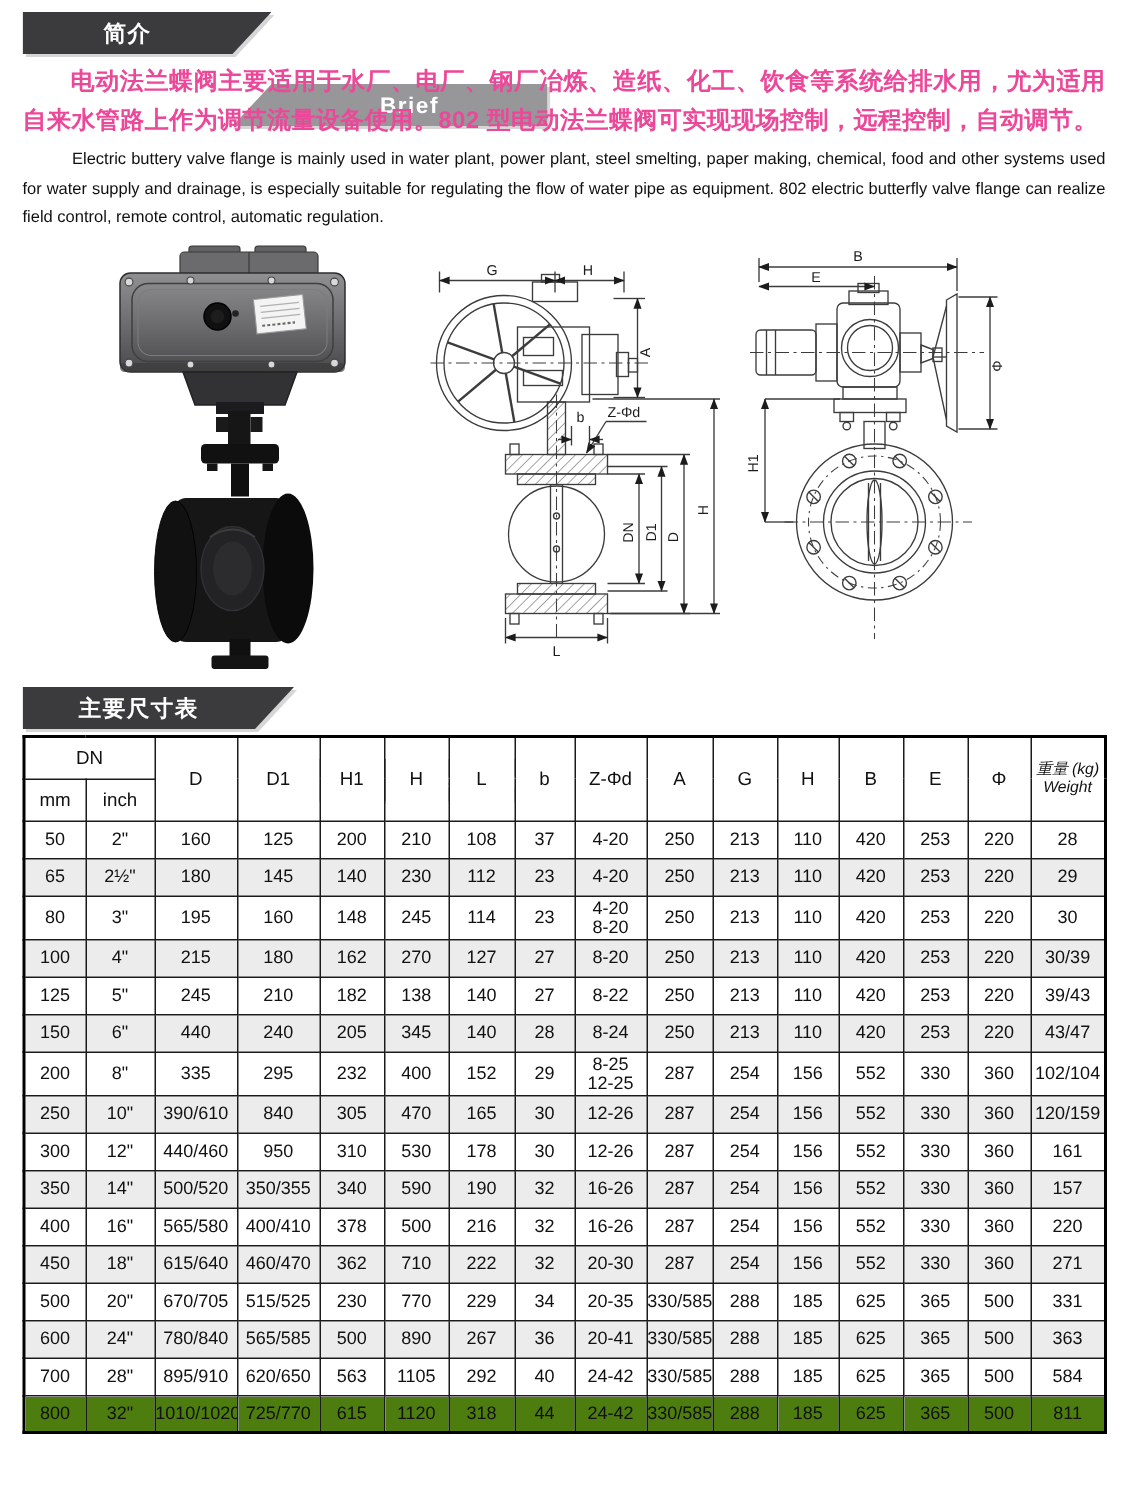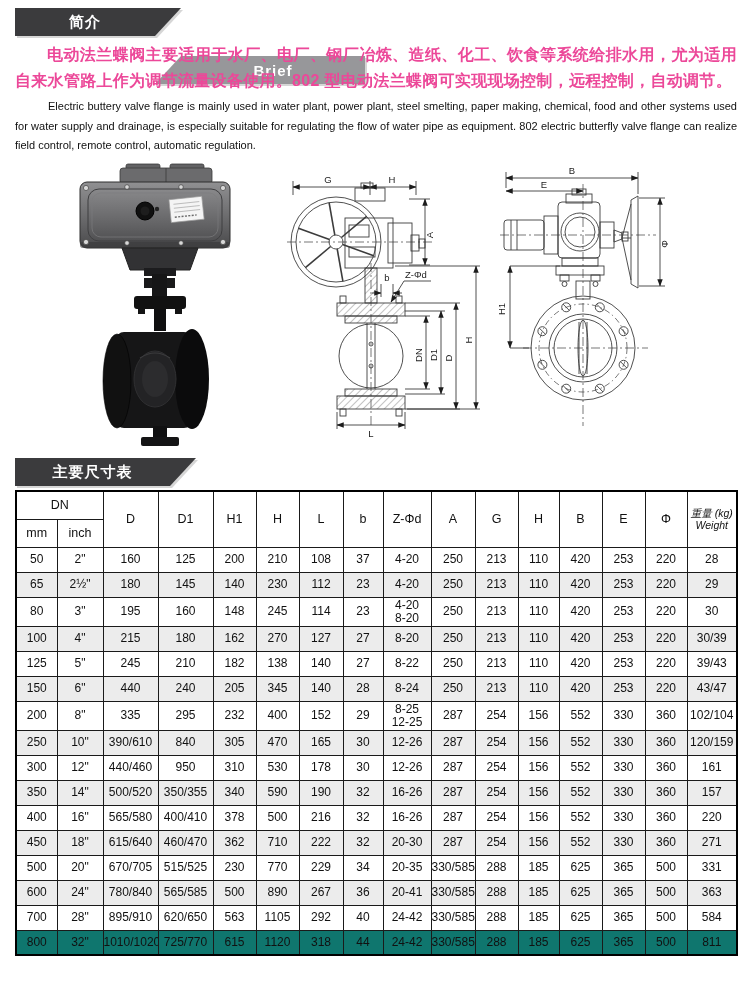--- a/index.html
+++ b/index.html
@@ -47,21 +47,21 @@
   table.dims{border-collapse:collapse;table-layout:fixed;width:721px;
     font-size:12px;color:#111;}
   table.dims th,table.dims td{
     border:1px solid var(--table-border);text-align:center;vertical-align:middle;
     padding:1px 0;overflow:hidden;}
   table.dims{border:2px solid #000;}
   table.dims thead th{height:28px;font-weight:normal;font-size:12.5px;background:#fff;}
   table.dims thead th.wt{font-size:10.5px;line-height:12px;font-style:italic;}
   table.dims tbody td{height:25px;white-space:pre-line;line-height:13px;}
   table.dims tbody tr:nth-child(even){background:var(--table-alt-row);}
-  table.dims tbody tr:last-child{background:#0f766e;}
+  table.dims tbody tr:last-child{background:#4d7c0f;}
 </style>
 </head>
 <body>
 
 <div class="banner" id="brief-banner">
   <div class="seg dark">简介</div>
   <div class="seg gray">Brief</div>
 </div>
 
 <p class="para-cn">电动法兰蝶阀主要适用于水厂、电厂、钢厂冶炼、造纸、化工、饮食等系统给排水用，尤为适用自来水管路上作为调节流量设备使用。802 型电动法兰蝶阀可实现现场控制，远程控制，自动调节。</p>

